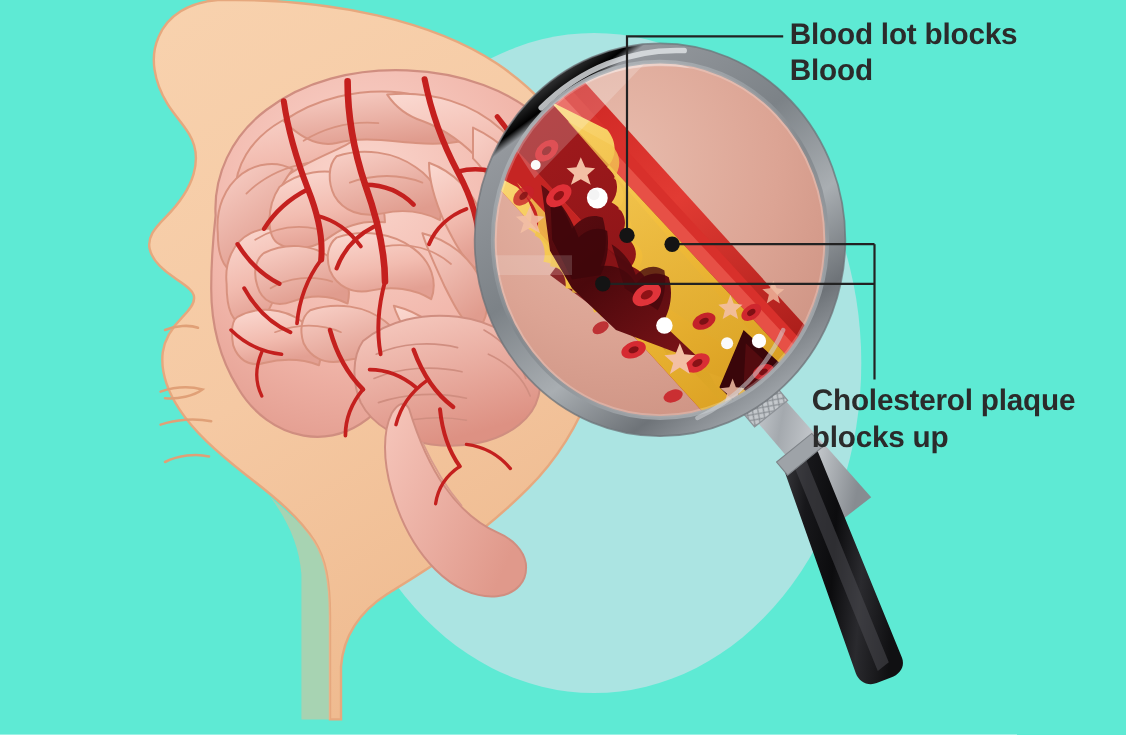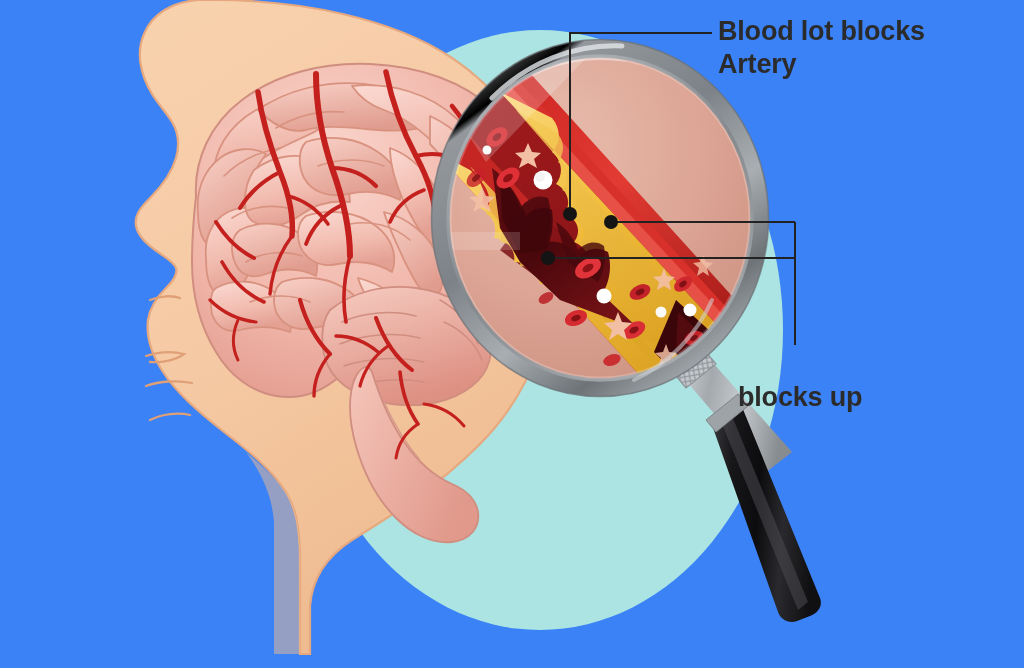--- a/index.html
+++ b/index.html
@@ -1,18 +1,18 @@
 <!DOCTYPE html>
 <html><head>
 <meta charset="utf-8">
 <style>
   html,body{margin:0;padding:0;background:#ffffff;}
   body{width:1024px;height:668px;overflow:hidden;
        font-family:"Liberation Sans","DejaVu Sans",sans-serif;}
-  #stage{position:relative;width:1024px;height:668px;background:#3b82f6;}
+  #stage{position:relative;width:1024px;height:668px;background:#5eead4;}
   #art{position:absolute;left:0;top:0;}
   .lbl{position:absolute;font-weight:bold;color:#2b2b2b;
        font-size:27px;line-height:33px;letter-spacing:-0.2px;white-space:pre;}
   #lbl-clot{left:718px;top:15px;}
   #lbl-plaque{left:738px;top:348px;}
 </style>
 </head>
 <body>
 
 <div id="stage">
@@ -487,17 +487,17 @@
 
     <path d="M795 222 L795 345"></path>
   </g>
   <g fill="#141414">
     <circle cx="570" cy="214" r="7"></circle>
     <circle cx="611" cy="222" r="7"></circle>
     <circle cx="548" cy="258" r="7"></circle>
   </g>
 </svg>
 
-<div class="lbl" id="lbl-clot"><span>Blood lot blocks</span><br><span>Artery</span></div>
-
-<div class="lbl" id="lbl-plaque"><br><span>blocks up</span></div>
+<div class="lbl" id="lbl-clot"><span>Blood lot blocks</span><br><span>Blood</span></div>
+
+<div class="lbl" id="lbl-plaque"><span>Cholesterol plaque</span><br><span>blocks up</span></div>
 
 </div>
 
 </body></html>

